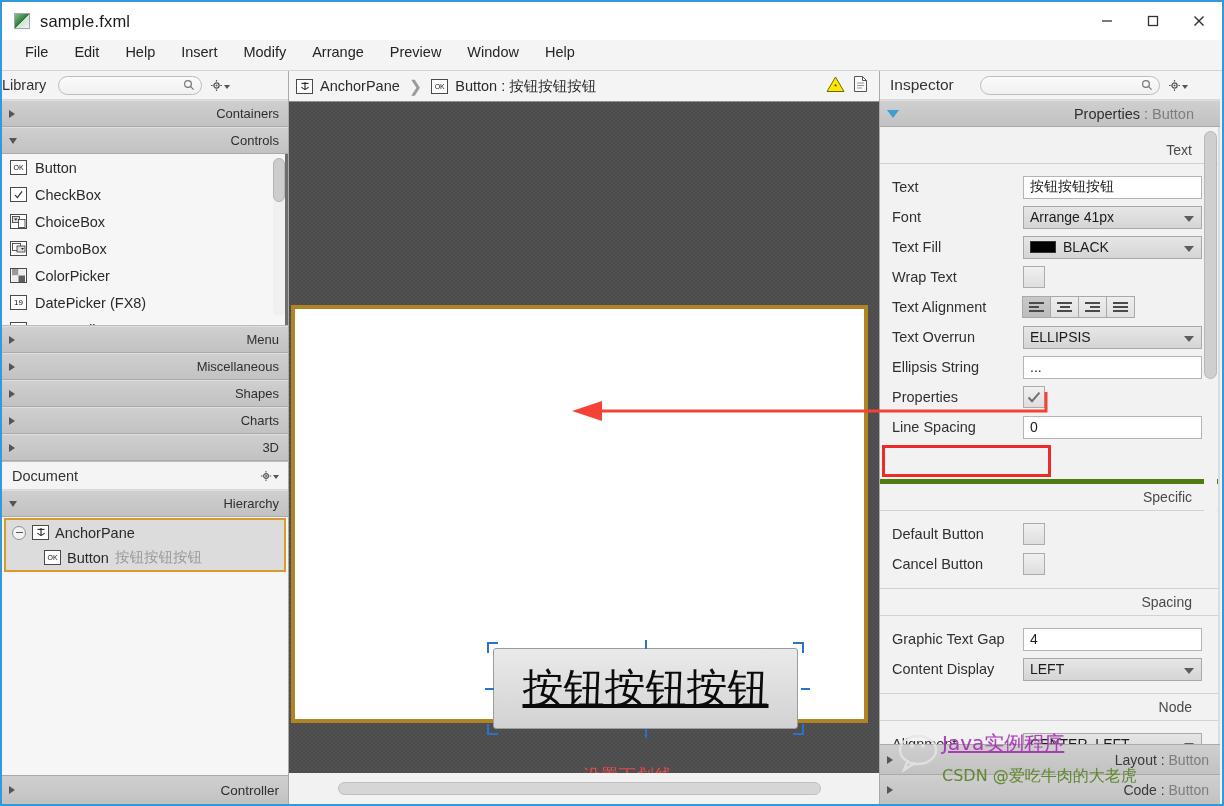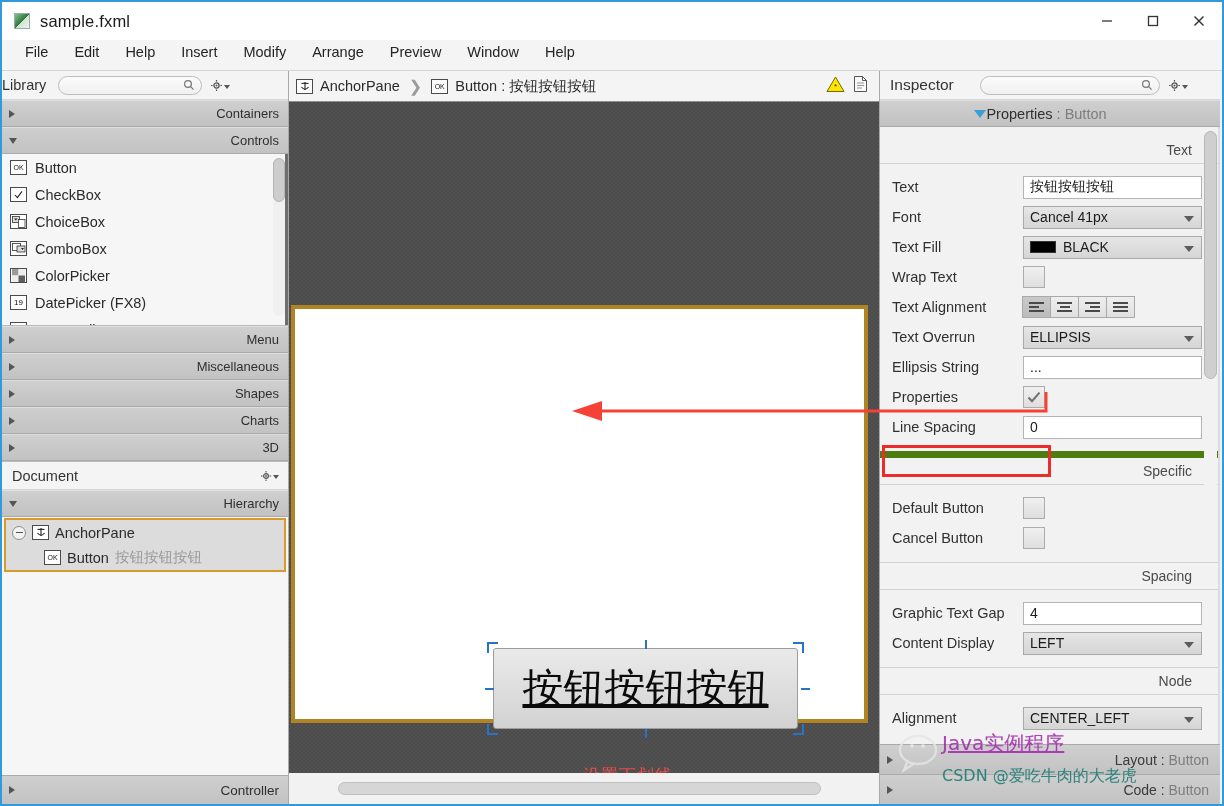--- a/index.html
+++ b/index.html
@@ -224,21 +224,21 @@
   .insp-head .ptitle { font-size: 15.5px; color: #333; padding-left: 10px; }
   .insp-search {
     margin-left: 26px; width: 180px; height: 19px; border: 1px solid #bdbdbd;
     border-radius: 10px; background: linear-gradient(#fbfbfb,#f0f0f0);
     display: flex; align-items: center; justify-content: flex-end; padding-right: 6px;
   }
   .props-bar {
     flex: 0 0 27px; height: 27px;
     background: linear-gradient(#cfcfcf,#c2c2c2);
     border-bottom: 1px solid #aaa; border-top: 1px solid #dedede;
-    display: flex; align-items: center; justify-content: center;
+    display: flex; align-items: center; justify-content: space-between;
     padding: 0 26px 0 7px;
     font-size: 14.5px; color: #2f2f2f;
   }
   .props-bar .muted { color: #7d7d7d; }
   .props-body {
     flex: 1 1 auto; position: relative; overflow: hidden; background: #f2f2f2;
   }
   .sec-label {
     text-align: right; font-size: 14px; color: #4a4a4a;
     padding: 5px 28px 5px 0; border-bottom: 1px solid #d2d2d2;
@@ -310,21 +310,21 @@
     position: absolute; right: 0; bottom: 0; width: 320px; height: 78px;
     pointer-events: none; opacity: .82;
   }
   .wm-line1 {
     position: absolute; left: 40px; top: 4px; font-size: 20px; color: #a21caf;
     font-family: "DejaVu Sans", sans-serif; white-space: nowrap;
     text-shadow: 0 0 1px #b5b5b5;
     text-decoration: underline;
   }
   .wm-line2 {
-    position: absolute; left: 40px; top: 40px; font-size: 16px; color: #0f766e;
+    position: absolute; left: 40px; top: 40px; font-size: 16px; color: #4d7c0f;
     font-family: "DejaVu Sans", sans-serif; white-space: nowrap;
     text-shadow: 0 0 1px #b5b5b5;
   }
 </style>
 </head>
 <body>
 
 <div id="app">
 
   <div class="titlebar">
@@ -629,21 +629,21 @@
         <div style="height:8px;"></div>
 
         <div class="prop-row">
           <div class="prop-label">Text</div>
           <div class="field">按钮按钮按钮</div>
         </div>
 
         <div class="prop-row">
           <div class="prop-label">Font</div>
           <div class="combo">
-            <span>Cancel 41px</span>
+            <span>Arrange 41px</span>
             <span class="arrow"></span>
           </div>
         </div>
 
         <div class="prop-row">
           <div class="prop-label">Text Fill</div>
           <div class="combo">
             <span class="swatch"></span>
             <span>BLACK</span>
             <span class="arrow"></span>
@@ -702,21 +702,21 @@
               </svg>
           </div>
         </div>
 
         <div class="prop-row">
           <div class="prop-label">Line Spacing</div>
           <div class="field">0</div>
         </div>
 
         <div style="height:9px;"></div>
-        <div class="sec-label" style="border-top:7px solid #4d7c0f;">Specific</div>
+        <div class="sec-label" style="border-top:5px solid #4d7c0f;margin-top:28px;">Specific</div>
         <div style="height:8px;"></div>
 
         <div class="prop-row">
           <div class="prop-label">Default Button</div>
           <div class="cbox"></div>
         </div>
         <div class="prop-row">
           <div class="prop-label">Cancel Button</div>
           <div class="cbox"></div>
         </div>

